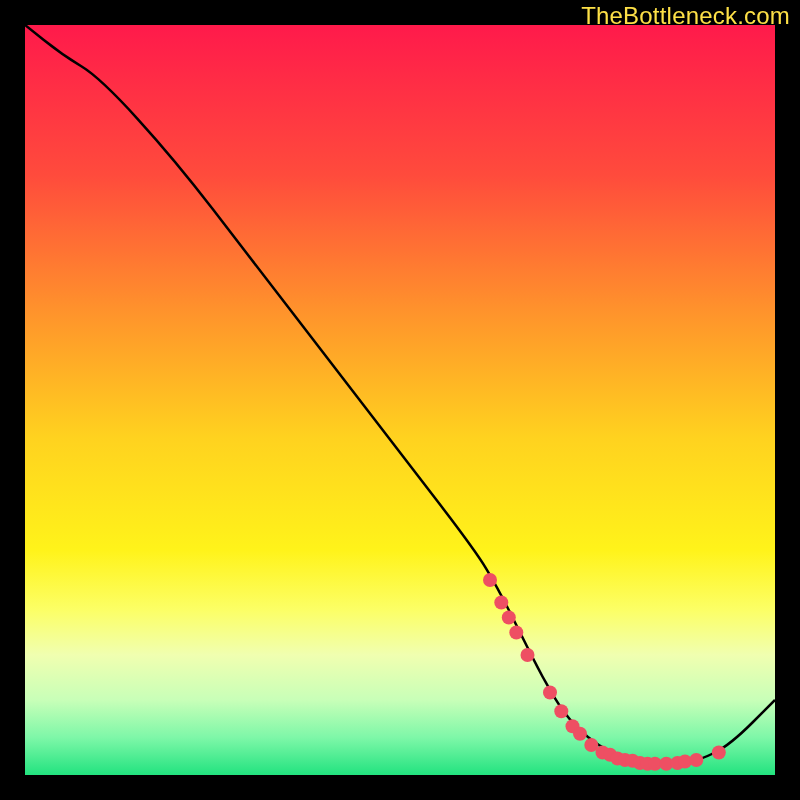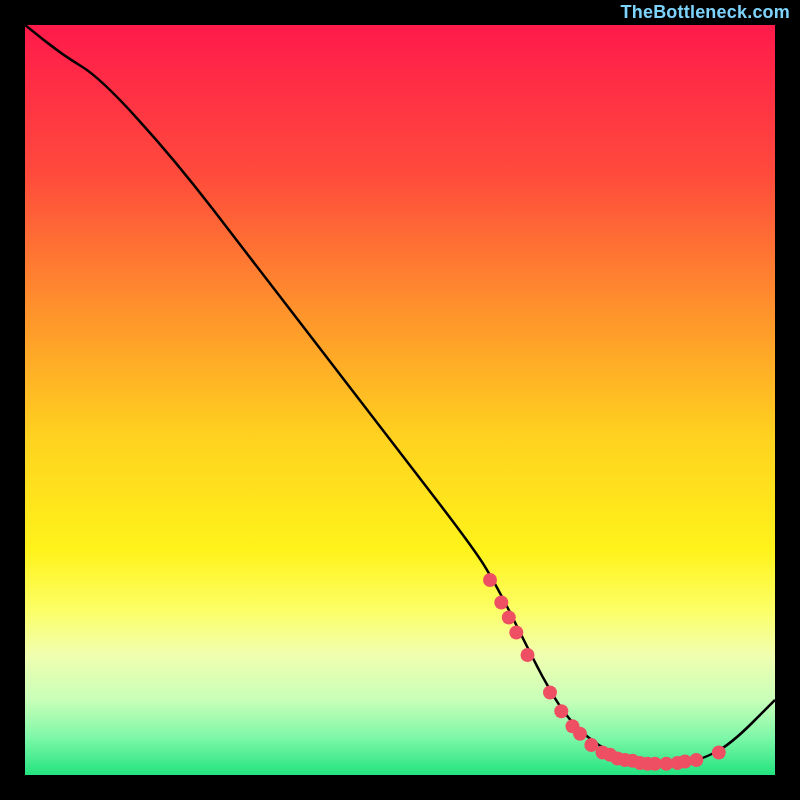--- a/index.html
+++ b/index.html
@@ -21,25 +21,24 @@
     left: 25px;
     top: 25px;
     width: 750px;
     height: 750px;
   }
   .watermark {
     position: absolute;
     top: 2px;
     right: 10px;
     font-family: Arial, Helvetica, sans-serif;
-    font-size: 18px;
-    color: #7dd3fc;
+    font-size: 24px;
+    color: #fde047;
     letter-spacing: 0.2px;
     user-select: none;
-    font-weight: bold;
   }
   svg { display: block; }
 </style>
 </head>
 <body>
 
 <div class="frame">
   <div class="watermark">TheBottleneck.com</div>
 
   <div class="plot">

